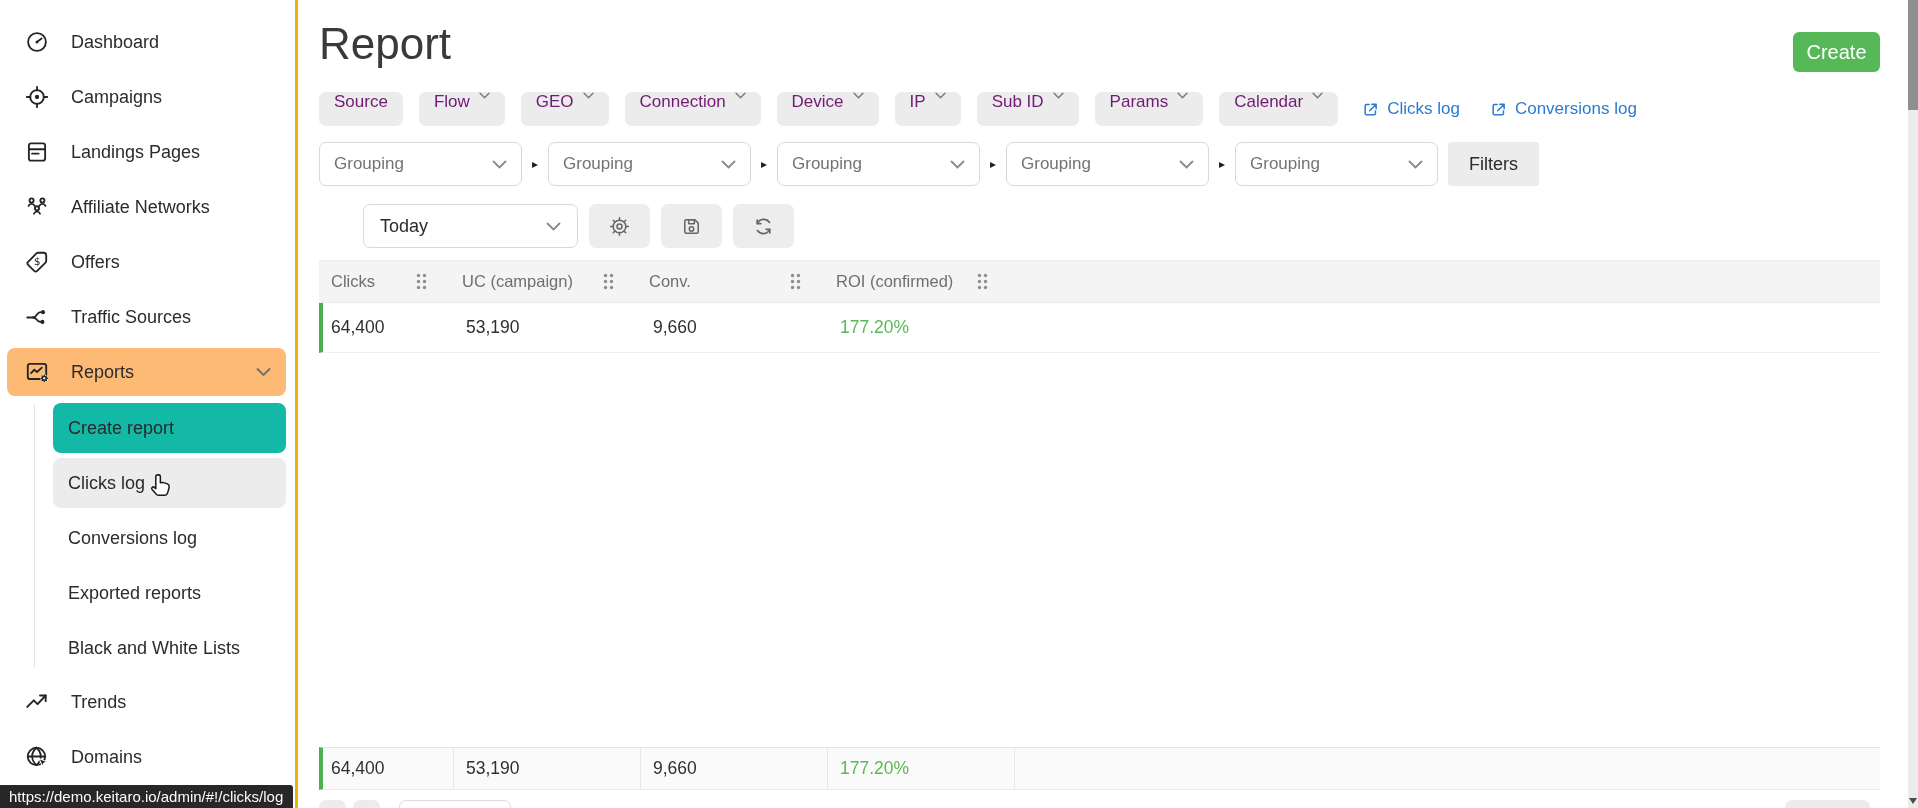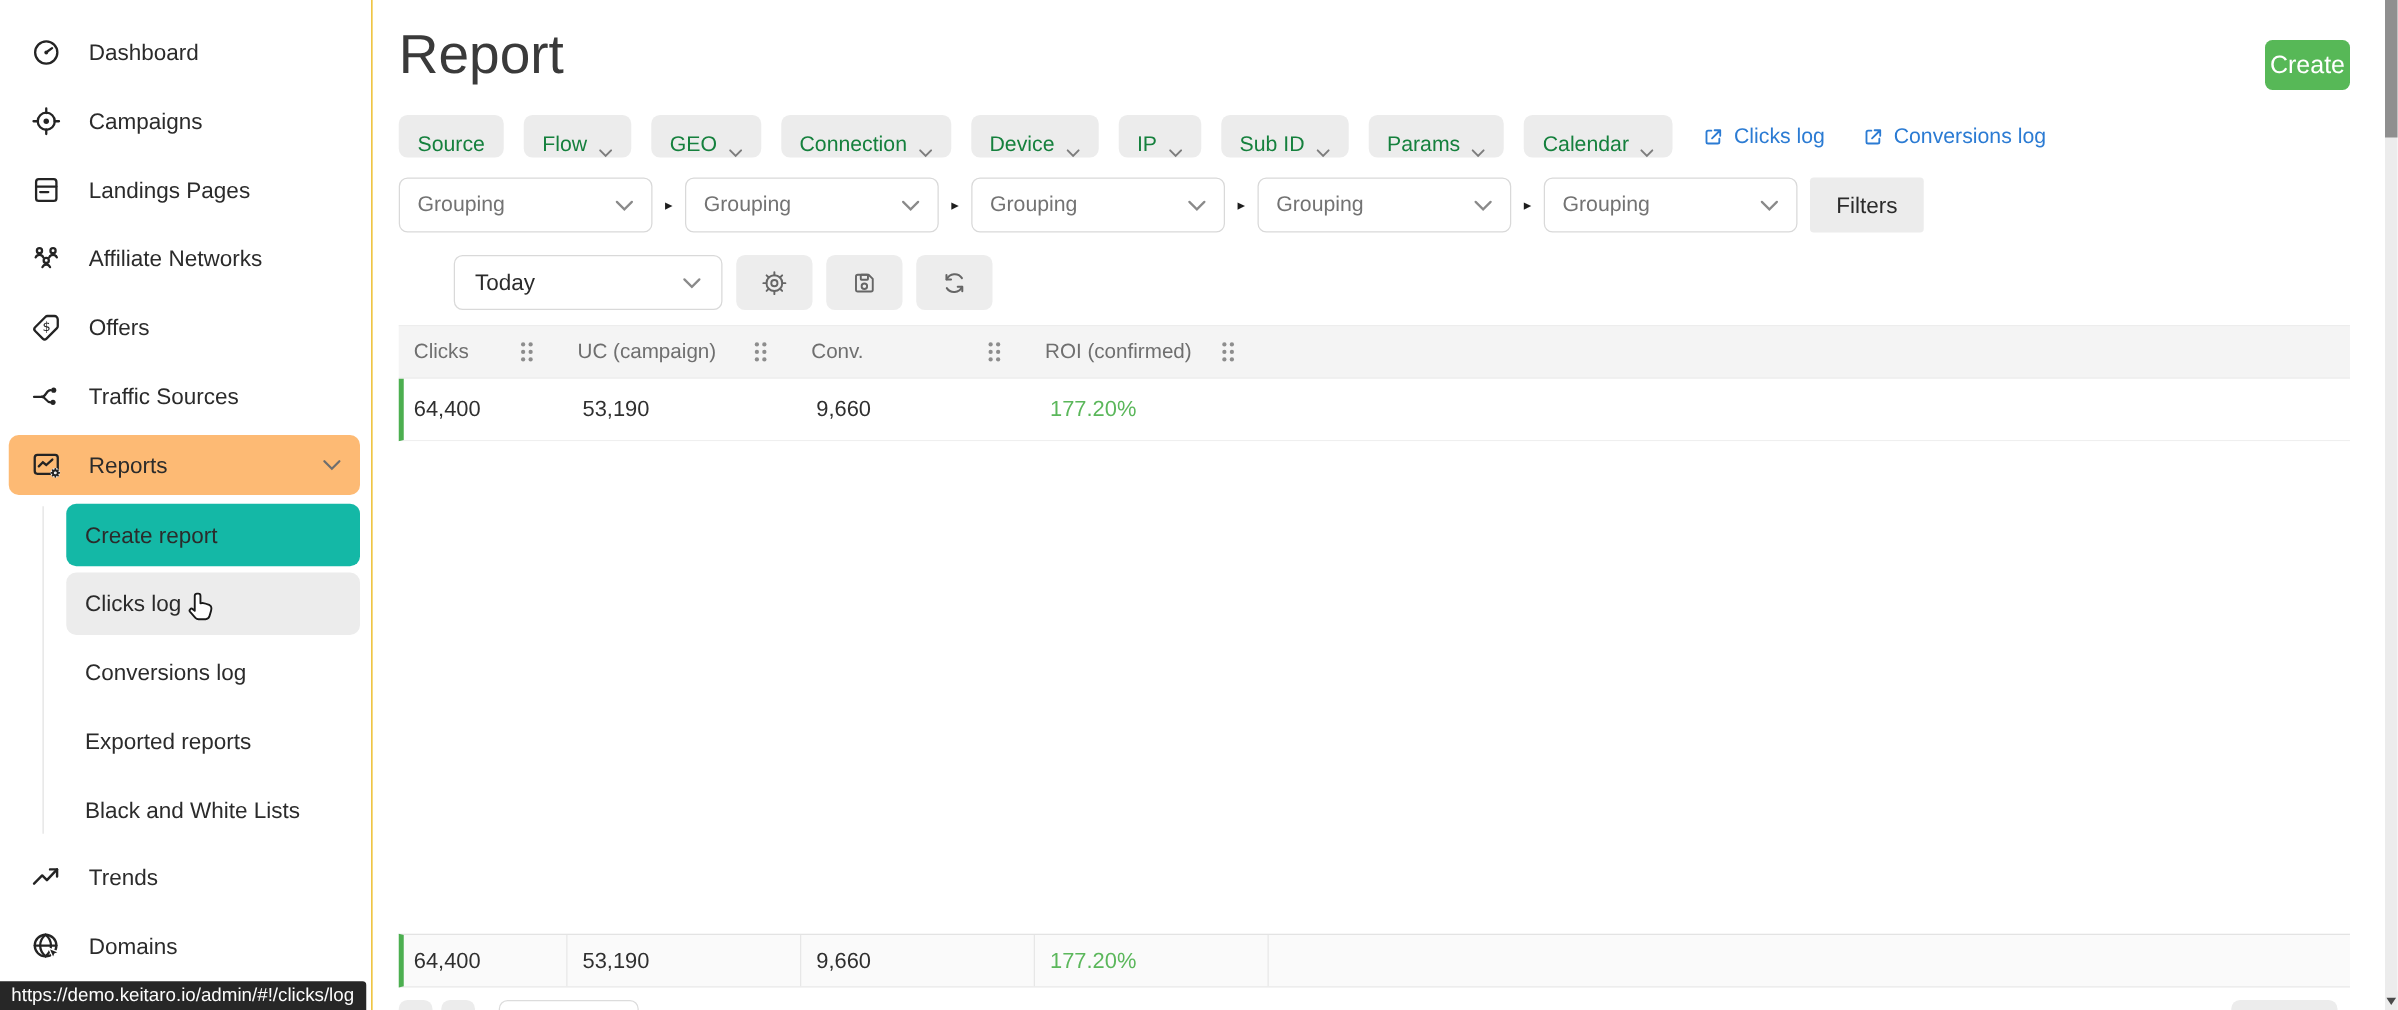--- a/index.html
+++ b/index.html
@@ -1,46 +1,46 @@
 <!DOCTYPE html>
 <html><head>
 <meta charset="utf-8">
 <style>
   * { box-sizing: border-box; margin: 0; padding: 0; }
   html,body { width: 1918px; height: 808px; overflow: hidden; background: #fff;
     font-family: "Liberation Sans", "DejaVu Sans", sans-serif; color: #2b2b2b; }
 
   
   .sidebar { position: absolute; left: 0; top: 0; bottom: 0; width: 298px;
-    background: #fff; border-right: 1px solid #eab308; padding-top: 18px; z-index: 2; }
+    background: #fff; border-right: 3px solid #eab308; padding-top: 18px; z-index: 2; }
   .nav-item { display: flex; align-items: center; height: 48px; margin: 0 9px 7px 7px;
     border-radius: 8px; padding-left: 17px; gap: 21px; font-size: 18px; cursor: pointer; }
   .nav-item.active { background: #fdba74; }
   .nav-item .nicon { width: 26px; height: 26px; flex: 0 0 26px; display: flex; align-items: center; }
   .nav-item .chev { margin-left: auto; margin-right: 15px; display: flex; }
   .submenu { position: relative; margin: 0 9px 0 53px; }
   .submenu::before { content: ""; position: absolute; left: -19px; top: 2px; bottom: 6px;
     width: 1px; background: #e2e2e2; }
   .sub-item { height: 50px; display: flex; align-items: center; padding-left: 15px;
     border-radius: 8px; font-size: 18px; margin-bottom: 5px; cursor: pointer; }
   .sub-item.bg1 { background: #14b8a6; }
   .sub-item.bg2 { background: #ececec; }
 
   
   .main { position: absolute; left: 298px; top: 0; right: 10px; bottom: 0;
     padding: 20px 28px 0 21px; }
   .page-title { font-size: 44px; line-height: 48px; font-weight: 400; color: #3a3a3a; }
-  .create-btn { position: absolute; top: 32px; right: 28px; width: 68px; height: 40px;
+  .create-btn { position: absolute; top: 32px; right: 28px; width: 87px; height: 40px;
     border: none; border-radius: 6px; color: #fff; font-size: 20px;
     font-family: inherit; cursor: pointer; }
 
   .filter-row { margin-top: 24px; display: flex; align-items: center; gap: 16px; }
   .fbtn { height: 34px; padding: 0 15px; background: #ececec; border: none; border-radius: 7px;
-    font-size: 17px; color: #15803d; font-family: inherit; display: inline-flex;
-    align-items: flex-end; gap: 9px; cursor: pointer; }
+    font-size: 17px; color: #701a75; font-family: inherit; display: inline-flex;
+    align-items: flex-start; gap: 9px; cursor: pointer; }
   .flink { display: inline-flex; align-items: center; gap: 8px; color: #2b7bd3;
     font-size: 17px; text-decoration: none; cursor: pointer; }
   .flink.first { margin-left: 8px; }
   .flink.second { margin-left: 14px; }
 
   .grouping-row { margin-top: 16px; display: flex; align-items: center; }
   .gsel { width: 203px; height: 44px; background: #fff; border: 1px solid #d9d9d9;
     border-radius: 7px; display: flex; align-items: center; justify-content: space-between;
     padding: 0 14px; font-size: 17px; color: #737373; cursor: pointer; }
   .gsep { width: 26px; text-align: center; color: #1d1d1d; font-size: 12px; }

